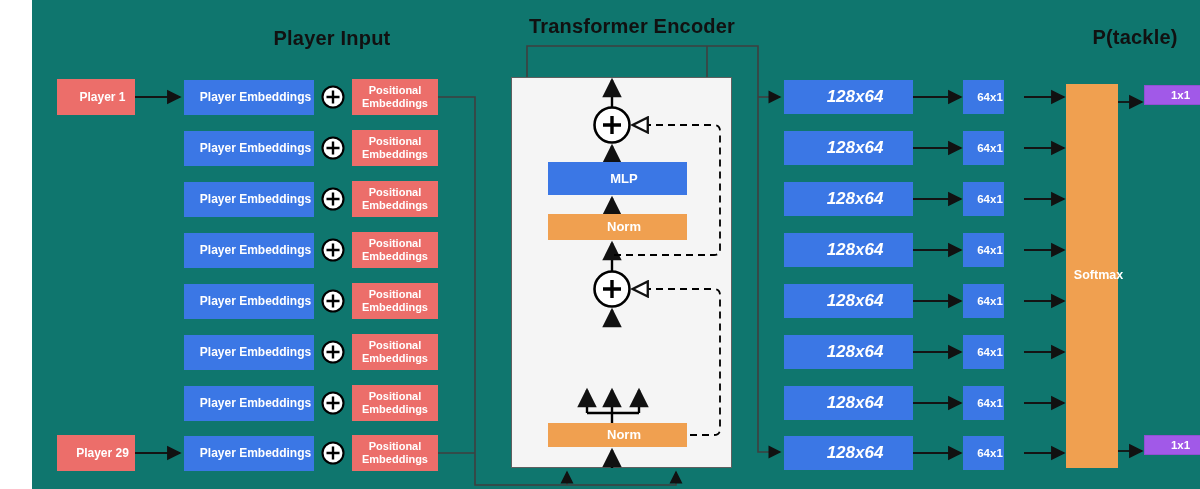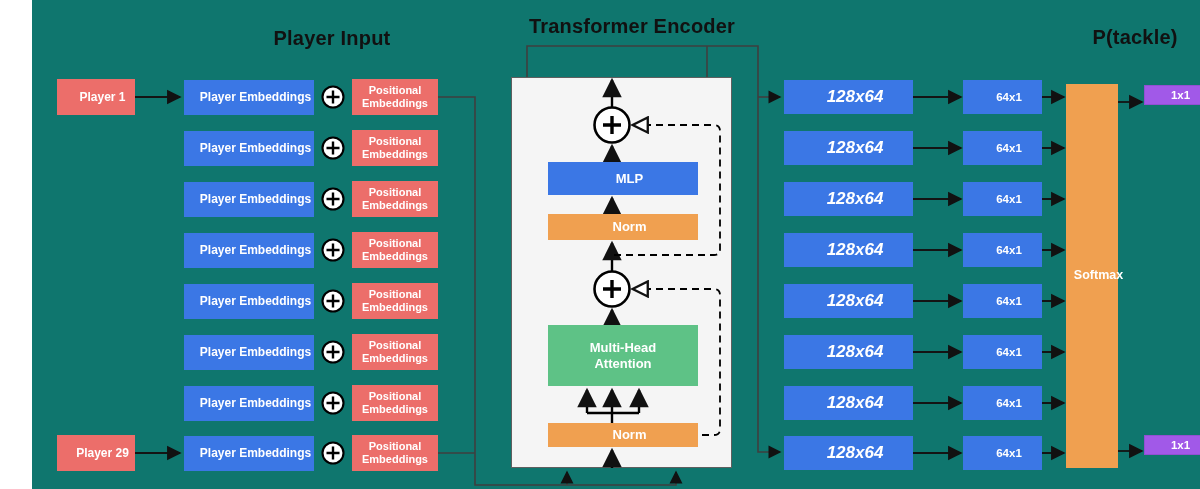--- a/index.html
+++ b/index.html
@@ -13,23 +13,23 @@
   .red{background:var(--c-red,#ec6e6a);}
   .orange{background:var(--c-orange,#f0a050);text-align:right;}
   .green{background:var(--c-green,#5ec286);}
   .purple{background:var(--c-purple,#a159e8);border:1px solid #9150d2;}
   .player{left:25px;width:78px;height:36px;font-size:12px;}
   .embed{left:152px;width:130px;height:35px;font-size:12px;}
   .pe{left:320px;width:86px;height:36px;font-size:11px;padding:0 4px;}
   .enc-bg{position:absolute;z-index:0;left:479px;top:77px;width:221px;height:391px;
           background:var(--c-encoder_fill,#f5f5f5);
           border:1.5px solid var(--c-encoder_border,#5f5f5f);box-sizing:border-box;}
-  .enc{left:516px;width:150px;font-size:13px;}
+  .enc{left:516px;width:139px;font-size:13px;}
   .hid{left:752px;width:129px;height:34px;font-size:17px;font-style:italic;}
-  .sc{left:931px;width:79px;height:34px;font-size:11.5px;text-align:right;}
+  .sc{left:931px;width:41px;height:34px;font-size:11.5px;text-align:right;}
   .softmax{left:1034px;top:84px;width:52px;height:384px;font-size:12.5px;}
   .out{left:1112px;width:60px;height:20px;font-size:11.5px;}
   svg.wires{position:absolute;z-index:1;left:0;top:0;}
   .ln{fill:none;stroke:#3f3f3f;stroke-width:1.6px;}
   .ar{fill:none;stroke:#141414;stroke-width:1.8px;}
   .inn{fill:none;stroke:#000;stroke-width:2.4px;}
   .dsh{fill:none;stroke:#000;stroke-width:1.8px;stroke-dasharray:7 5;}
   .pc{fill:#fff;stroke:#000;stroke-width:2.6px;}
   .pp{stroke:#000;stroke-width:3.4px;stroke-linecap:butt;fill:none;}
   .sp{fill:#fff;stroke:#000;stroke-width:2.1px;}
@@ -167,21 +167,20 @@
   <div class="box red pe" style="top:283px">Positional Embeddings</div>
   <div class="box blue embed" style="top:334.5px">Player Embeddings</div>
   <div class="box red pe" style="top:334px">Positional Embeddings</div>
   <div class="box blue embed" style="top:385.5px">Player Embeddings</div>
   <div class="box red pe" style="top:385px">Positional Embeddings</div>
   <div class="box blue embed" style="top:435.5px">Player Embeddings</div>
   <div class="box red pe" style="top:435px">Positional Embeddings</div>
 
   <div class="box blue enc" style="top:162px;height:33px;">MLP</div>
   <div class="box orange enc" style="top:214px;height:26px;">Norm</div>
-  <div class="box green enc" style="top:325px;height:61px;padding:0 20px;">Multi-Head Attention</div>
   <div class="box orange enc" style="top:423px;height:24px;">Norm</div>
 
   <div class="box blue hid" style="top:80px">128x64</div>
   <div class="box blue sc" style="top:80px">64x1</div>
   <div class="box blue hid" style="top:131px">128x64</div>
   <div class="box blue sc" style="top:131px">64x1</div>
   <div class="box blue hid" style="top:182px">128x64</div>
   <div class="box blue sc" style="top:182px">64x1</div>
   <div class="box blue hid" style="top:233px">128x64</div>
   <div class="box blue sc" style="top:233px">64x1</div>

